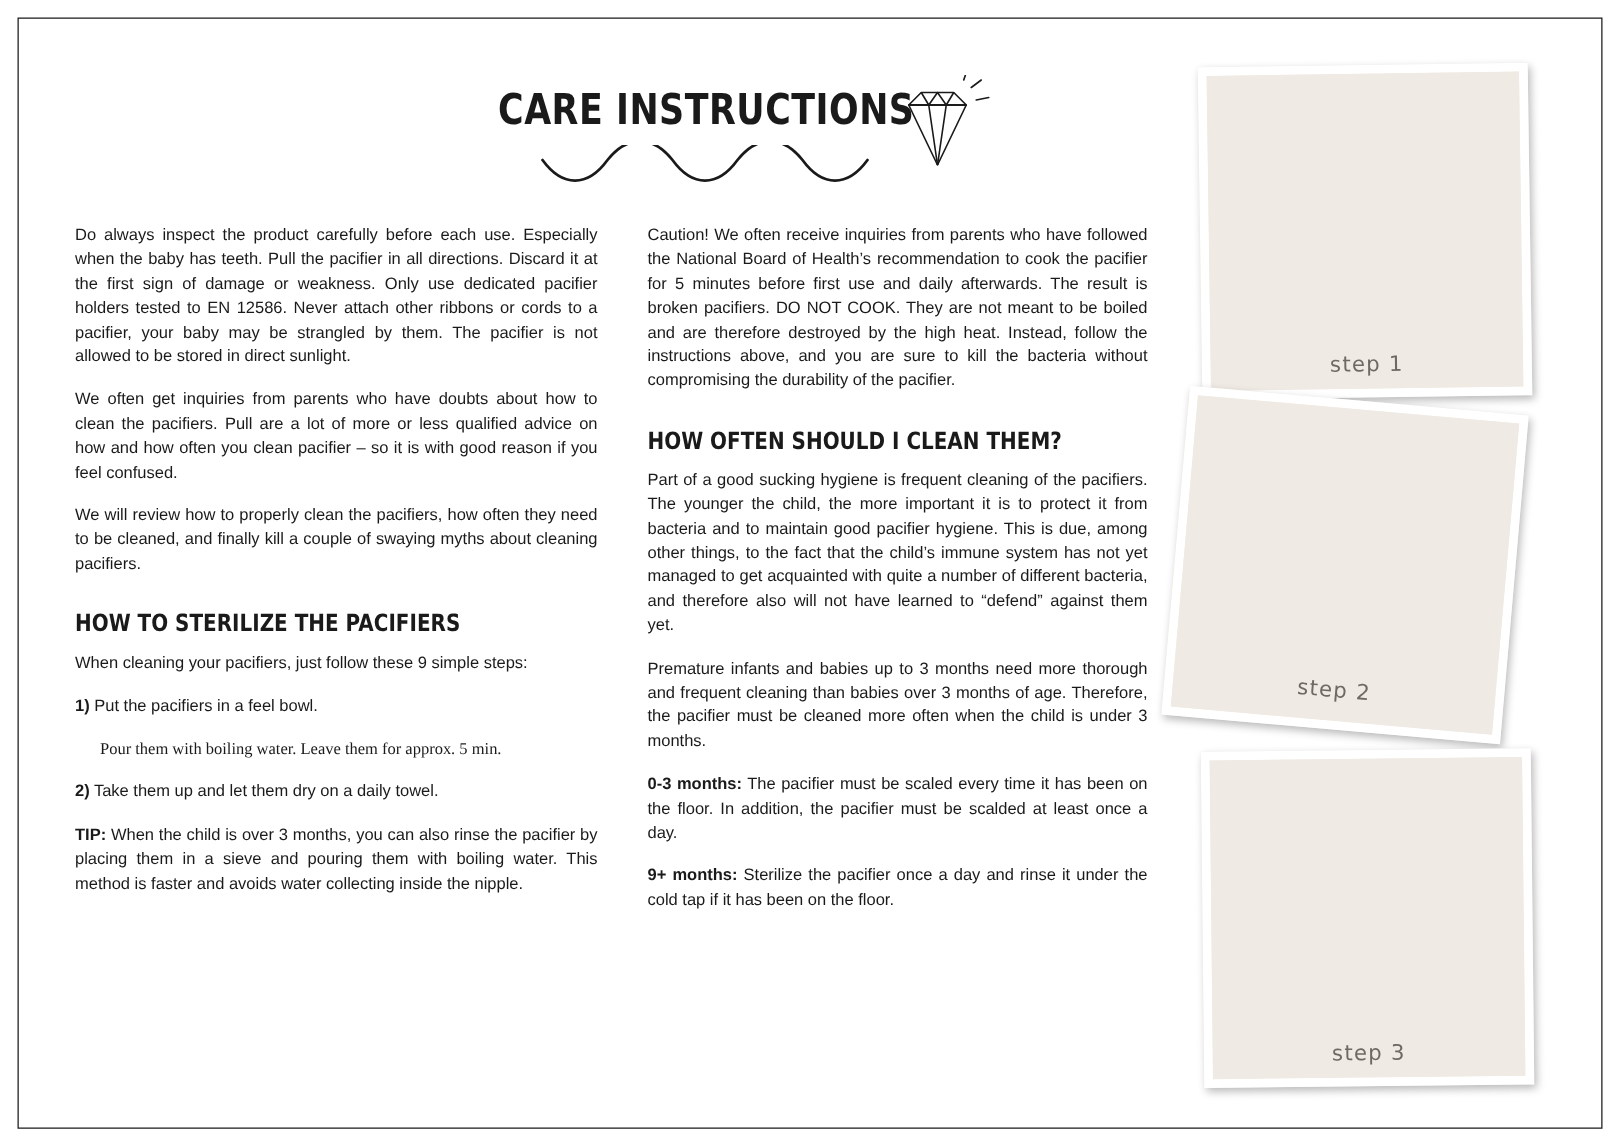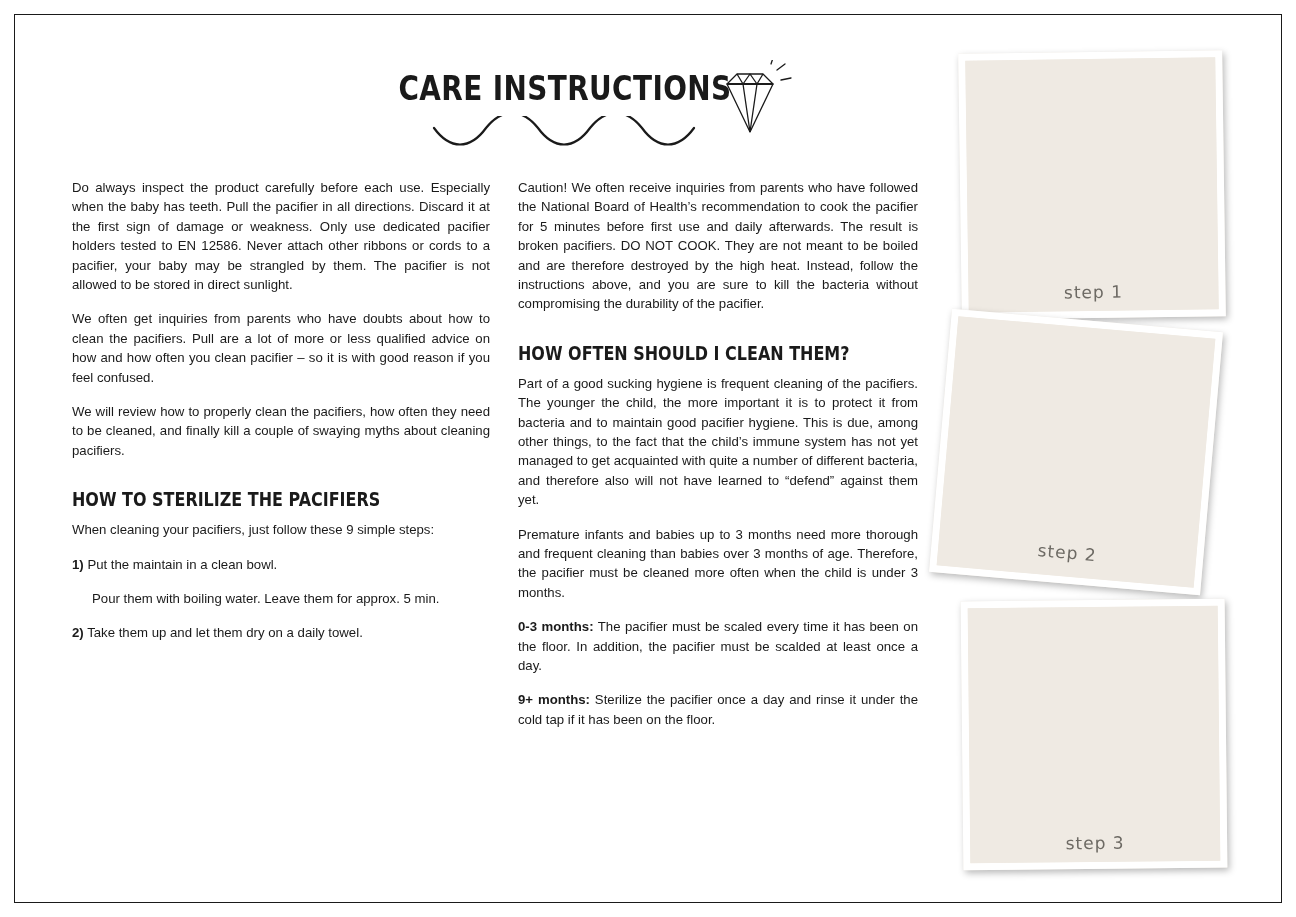--- a/index.html
+++ b/index.html
@@ -71,21 +71,21 @@
     line-height: 1.47;
     text-align: justify;
     color: #1a1a1a;
   }
   .col p {
     margin: 0 0 15px 0;
     text-align: justify;
   }
   .col p:last-child { margin-bottom: 0; }
   .col-left {
-    left: 72px;
+    left: 60px;
     width: 418px;
   }
   .col-right {
     left: 518px;
     width: 400px;
   }
   h2.section {
     font-family: "DejaVu Sans", sans-serif;
     font-weight: bold;
     font-size: 19px;
@@ -98,20 +98,21 @@
   }
   .steps {
     margin: 0 0 15px 0;
   }
   .step-line {
     text-align: left;
     margin: 0;
   }
   .step-line.indent {
     padding-left: 20px;
+    font-family: Liberation Serif, serif;
   }
   .b { font-weight: bold; }
   .tip-par { margin-top: 0; }
   .nowrap-left { text-align: left; }
   
   .photos {
     position: absolute;
     left: 930px;
     top: 40px;
     width: 330px;
@@ -197,31 +198,34 @@
     <p>Do always inspect the product carefully before each use. Especially when the baby has teeth. Pull the pacifier in all directions. Discard it at the first sign of damage or weakness. Only use dedicated pacifier holders tested to EN 12586. Never attach other ribbons or cords to a pacifier, your baby may be strangled by them. The pacifier is not allowed to be stored in direct sunlight.</p>
     <p>We often get inquiries from parents who have doubts about how to clean the pacifiers. Pull are a lot of more or less qualified advice on how and how often you clean pacifier – so it is with good reason if you feel confused.</p>
     <p>We will review how to properly clean the pacifiers, how often they need to be cleaned, and finally kill a couple of swaying myths about cleaning pacifiers.</p>
 
     <h2 class="section">HOW TO STERILIZE THE PACIFIERS</h2>
     <p class="nowrap-left">When cleaning your pacifiers, just follow these 9 simple steps:</p>
 
     <div class="steps">
       <p class="step-line">
         <span class="b">1)</span>
-        <span>Put the maintain in a clean bowl.</span>
+        <span>Put the pacifiers in a feel bowl.</span>
       </p>
       <p class="step-line indent">
         <span>Pour them with boiling water. Leave them for approx. 5 min.</span>
       </p>
       <p class="step-line">
         <span class="b">2)</span>
         <span>Take them up and let them dry on a daily towel.</span>
       </p>
     </div>
 
+    <p class="tip-par">
+      <span class="b">TIP:</span><span> When the child is over 3 months, you can also rinse the pacifier by placing them in a sieve and pouring them with boiling water. This method is faster and avoids water collecting inside the nipple.</span>
+    </p>
   </div>
 
   <div class="col col-right">
     <p>Caution! We often receive inquiries from parents who have followed the National Board of Health’s recommendation to cook the pacifier for 5 minutes before first use and daily afterwards. The result is broken pacifiers. DO NOT COOK. They are not meant to be boiled and are therefore destroyed by the high heat. Instead, follow the instructions above, and you are sure to kill the bacteria without compromising the durability of the pacifier.</p>
 
     <h2 class="section">HOW OFTEN SHOULD I CLEAN THEM?</h2>
     <p>Part of a good sucking hygiene is frequent cleaning of the pacifiers. The younger the child, the more important it is to protect it from bacteria and to maintain good pacifier hygiene. This is due, among other things, to the fact that the child’s immune system has not yet managed to get acquainted with quite a number of different bacteria, and therefore also will not have learned to “defend” against them yet.</p>
     <p>Premature infants and babies up to 3 months need more thorough and frequent cleaning than babies over 3 months of age. Therefore, the pacifier must be cleaned more often when the child is under 3 months.</p>
 
     <p>

